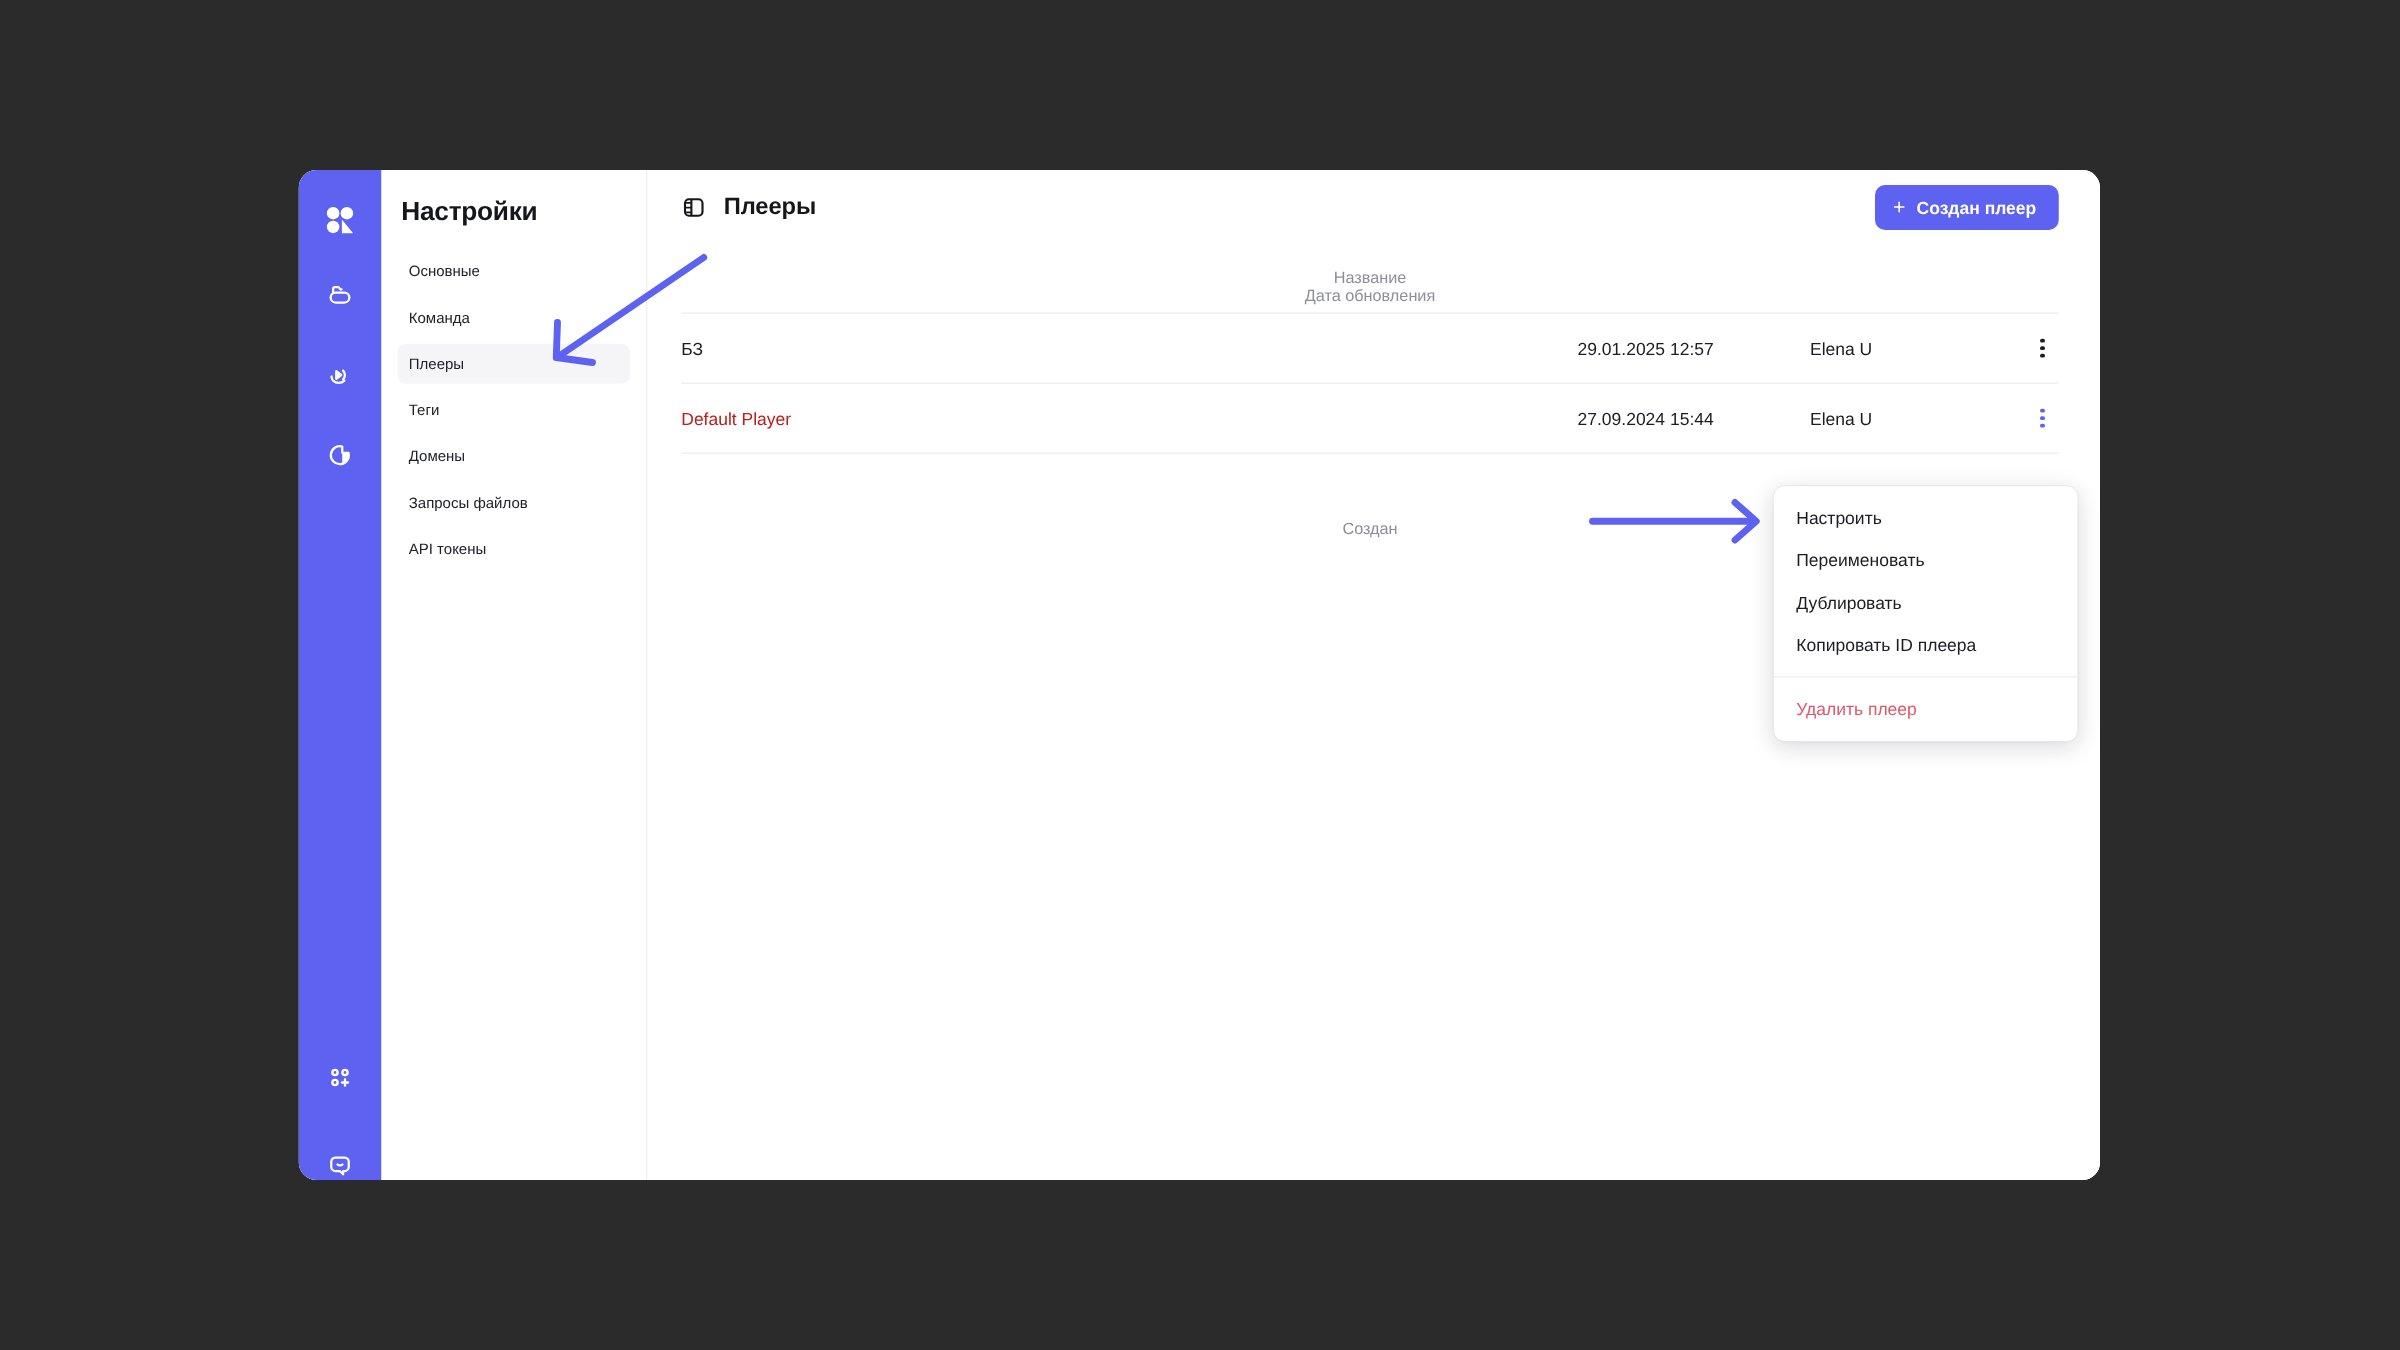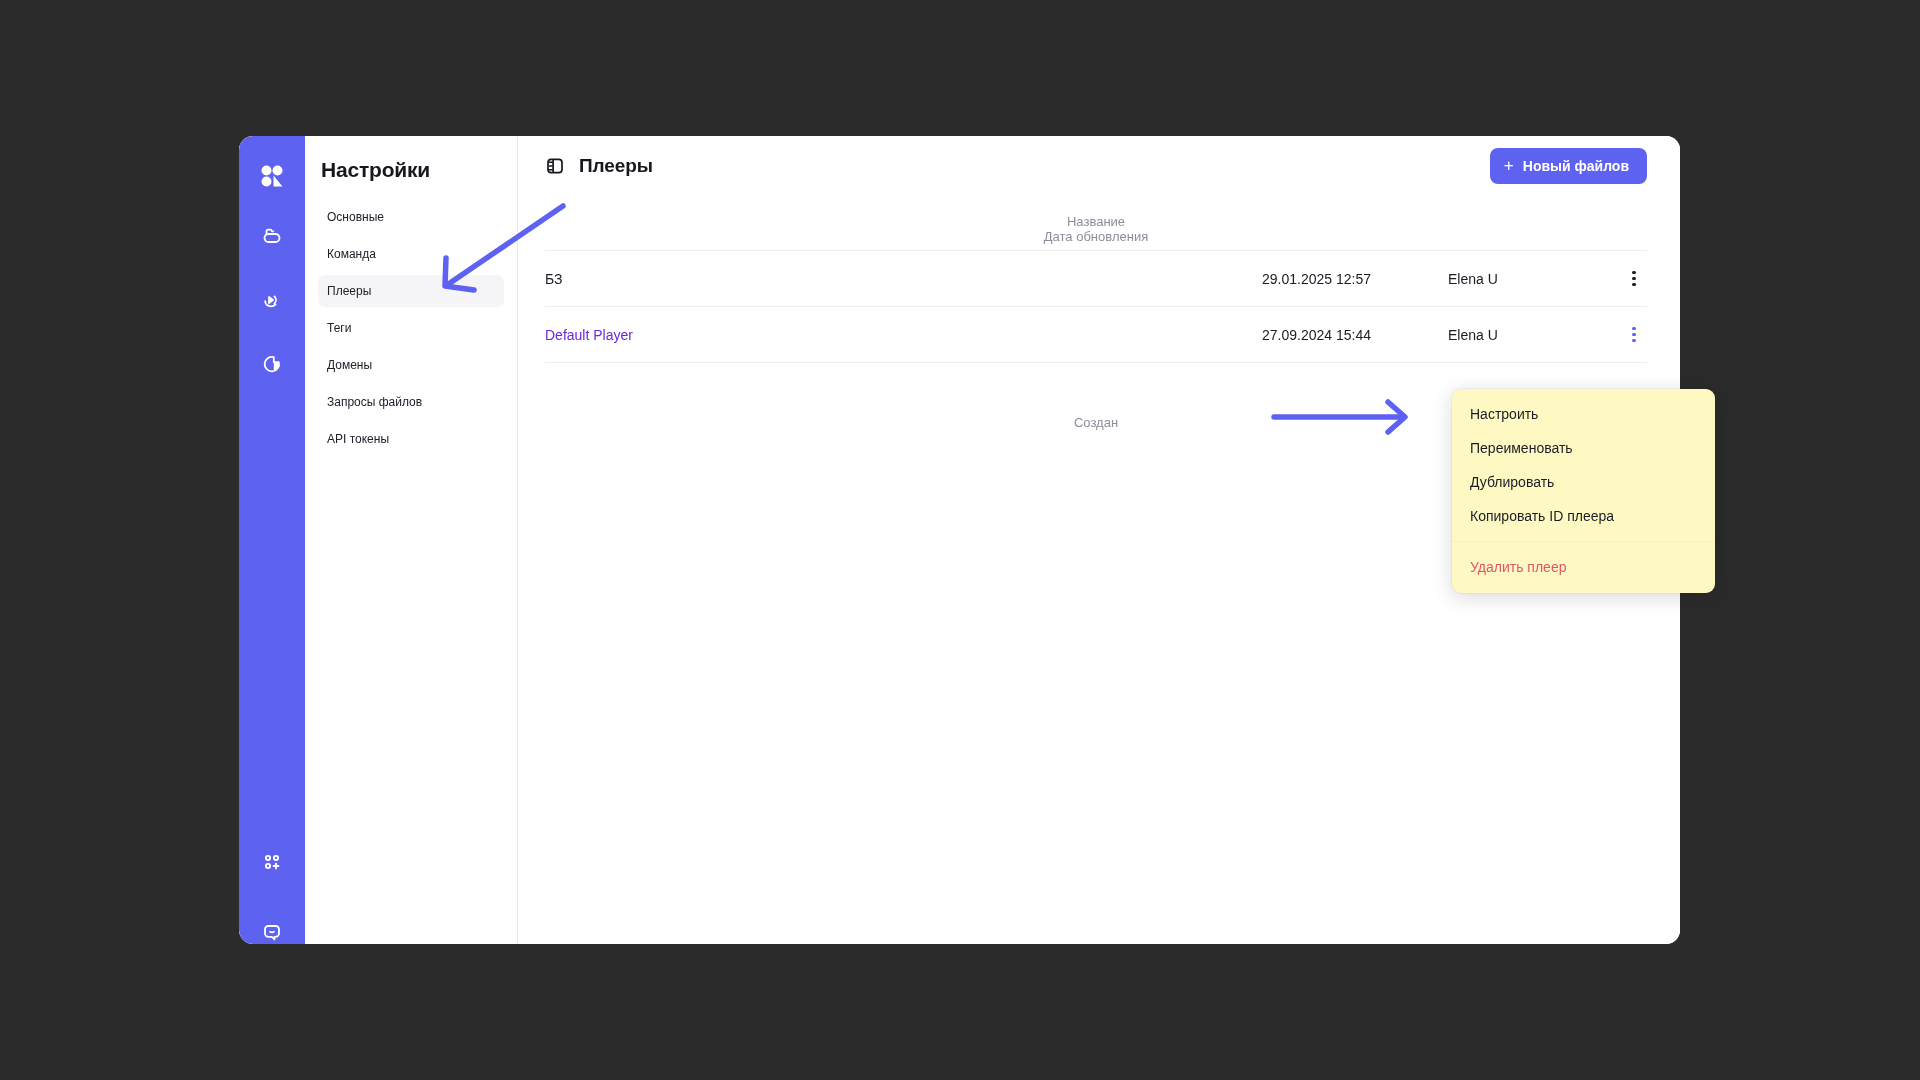--- a/index.html
+++ b/index.html
@@ -166,21 +166,21 @@
   #table-head .col-author {
     font-size: 13px;
     color: #8d8e9a;
   }
   .cell-text {
     font-size: 14px;
     color: #1b1c24;
   }
   .cell-link {
     font-size: 14px;
-    color: #6d28d9;
+    color: #b91c1c;
     cursor: pointer;
   }
   .dots-button {
     width: 26px; height: 26px;
     display: flex;
     flex-direction: column;
     align-items: center;
     justify-content: center;
     gap: 3px;
     cursor: pointer;
@@ -190,24 +190,24 @@
     width: 3.2px; height: 3.2px;
     border-radius: 50%;
     background: #1b1c24;
     display: block;
   }
   .dots-button.active span { background: #5d62f0; }
 
   
   #context-menu {
     position: absolute;
-    left: 1452px;
+    left: 1419px;
     top: 389px;
-    width: 263px;
-    background: #fef9c3;
+    width: 243px;
+    background: #ffffff;
     border-radius: 9px;
     box-shadow: 0 4px 20px rgba(20,20,40,0.16), 0 0 0 1px rgba(20,20,40,0.04);
     padding: 8px 0 0 0;
     z-index: 40;
   }
   .menu-item {
     font-size: 14px;
     color: #1b1c24;
     padding: 8px 18px;
     cursor: pointer;
@@ -305,21 +305,21 @@
         <svg width="18" height="18" viewBox="0 0 18 18" fill="none" stroke="#16171d" stroke-width="1.7" aria-hidden="true">
           <rect x="2" y="2.4" width="14" height="13.2" rx="3.2"></rect>
           <path d="M7.1 2.4 V15.6" stroke-width="1.7"></path>
           <path d="M3.2 5.2 h3 M3.2 9 h3 M3.2 12.8 h3" stroke-width="1.4" stroke-linecap="round"></path>
         </svg>
       </span>
       <h1 id="page-title">Плееры</h1>
 
       <button id="new-player-button">
         <span class="plus">+</span>
-        <span>Новый файлов</span>
+        <span>Создан плеер</span>
       </button>
     </header>
 
     <div id="players-table">
 
       <div class="trow" id="table-head">
         <div class="col-name">Название</div>
         <div class="col-date">Дата обновления</div>
         <div class="col-author">Создан</div>
         <div class="col-menu"></div>

